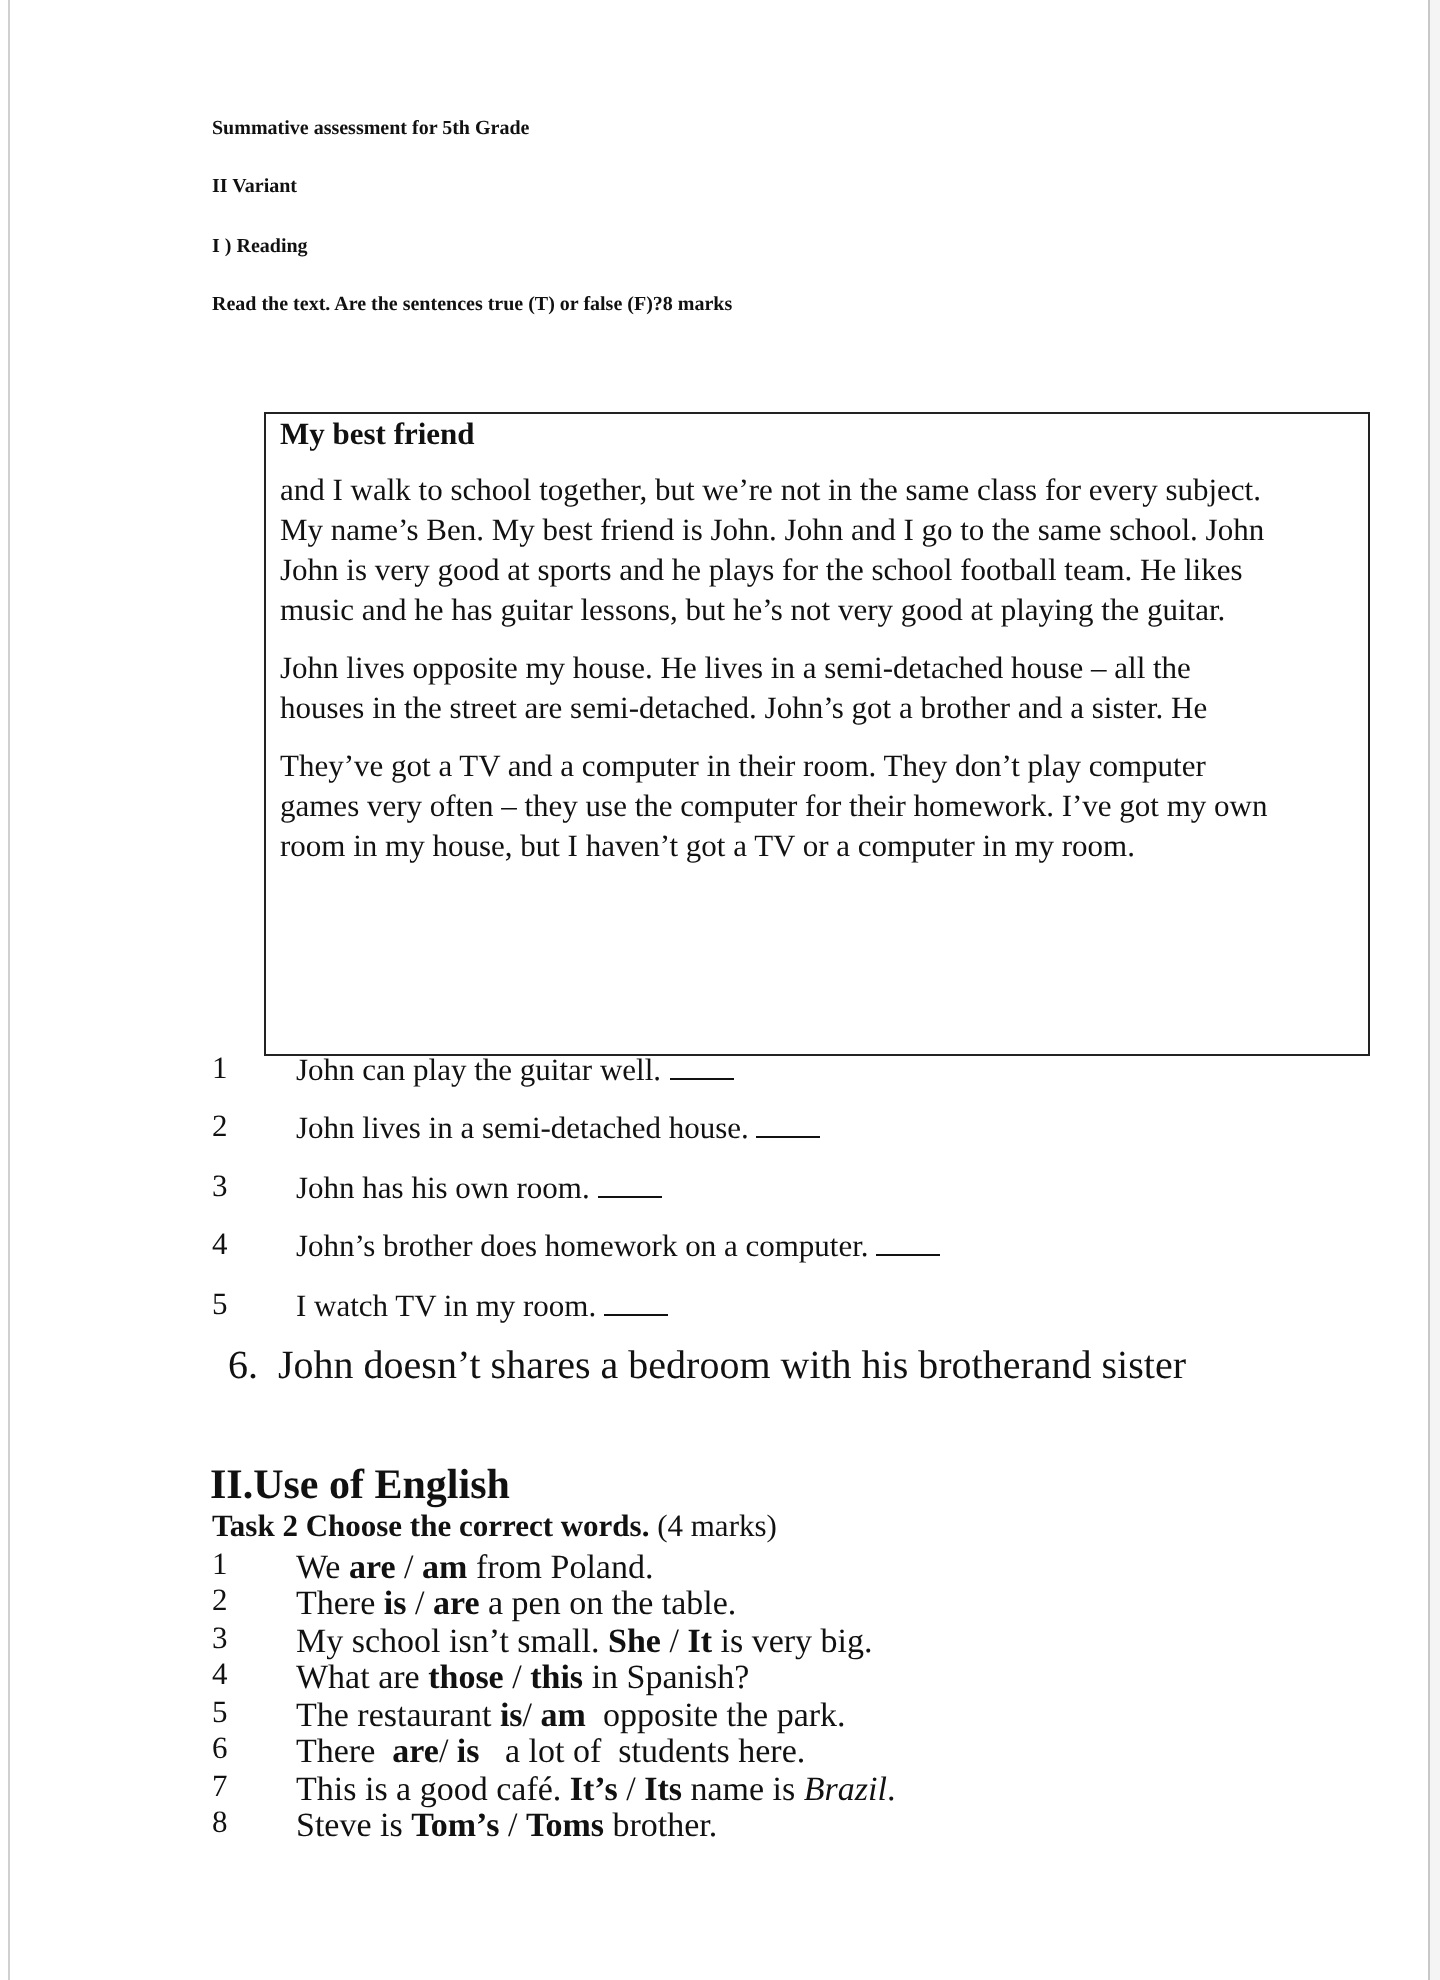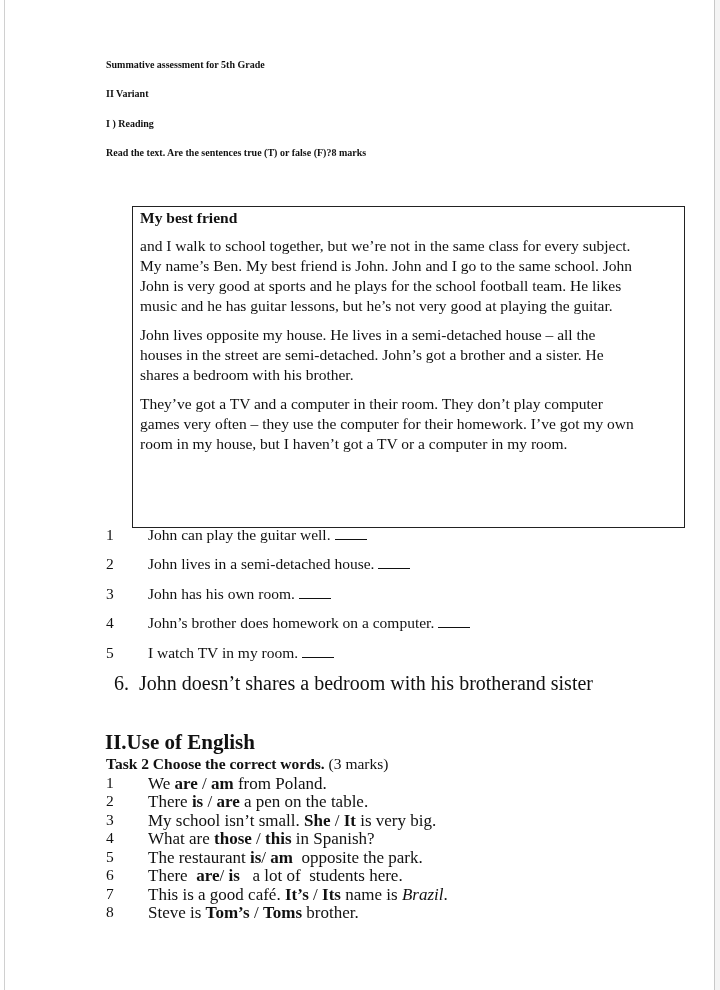--- a/index.html
+++ b/index.html
@@ -97,21 +97,20 @@
   <div class="box-title">My best friend</div>
   <div class="box-para">
     <div>and I walk to school together, but we’re not in the same class for every subject.</div>
     <div>My name’s Ben. My best friend is John. John and I go to the same school. John</div>
     <div>John is very good at sports and he plays for the school football team. He likes</div>
     <div>music and he has guitar lessons, but he’s not very good at playing the guitar.</div>
   </div>
   <div class="box-para">
     <div>John lives opposite my house. He lives in a semi-detached house – all the</div>
     <div>houses in the street are semi-detached. John’s got a brother and a sister. He</div>
-    <div>shares a bedroom with his brother.</div>
   </div>
   <div class="box-para">
     <div>They’ve got a TV and a computer in their room. They don’t play computer</div>
     <div>games very often – they use the computer for their homework. I’ve got my own</div>
     <div>room in my house, but I haven’t got a TV or a computer in my room.</div>
   </div>
 </div>
 
 <div class="tf-item" style="top:525px;">
   <span class="tf-num">1</span>
@@ -131,21 +130,21 @@
 </div>
 <div class="tf-item" style="top:643px;">
   <span class="tf-num">5</span>
   <span class="tf-text"><span>I watch TV in my room.</span><span class="blank"></span></span>
 </div>
 <div class="q6" style="top:672px;">
   <span class="num">6.</span><span>John  doesn’t shares a bedroom with his brotherand sister</span>
 </div>
 
 <div id="section2" class="abs">II.Use of English</div>
-<div id="task2" class="abs"><span class="bold">Task 2  Choose the correct words.</span><span> (3 marks)</span></div>
+<div id="task2" class="abs"><span class="bold">Task 2  Choose the correct words.</span><span> (4 marks)</span></div>
 
 <div>
   <span class="ue-num" style="top:774px;">1</span>
   <span class="ue-text" style="top:774px;"><span>We </span><b>are</b><span> / </span><b>am</b><span> from Poland.</span></span>
 </div>
 <div>
   <span class="ue-num" style="top:792px;">2</span>
   <span class="ue-text" style="top:792px;"><span>There </span><b>is</b><span> / </span><b>are</b><span> a pen on the table.</span></span>
 </div>
 <div>

